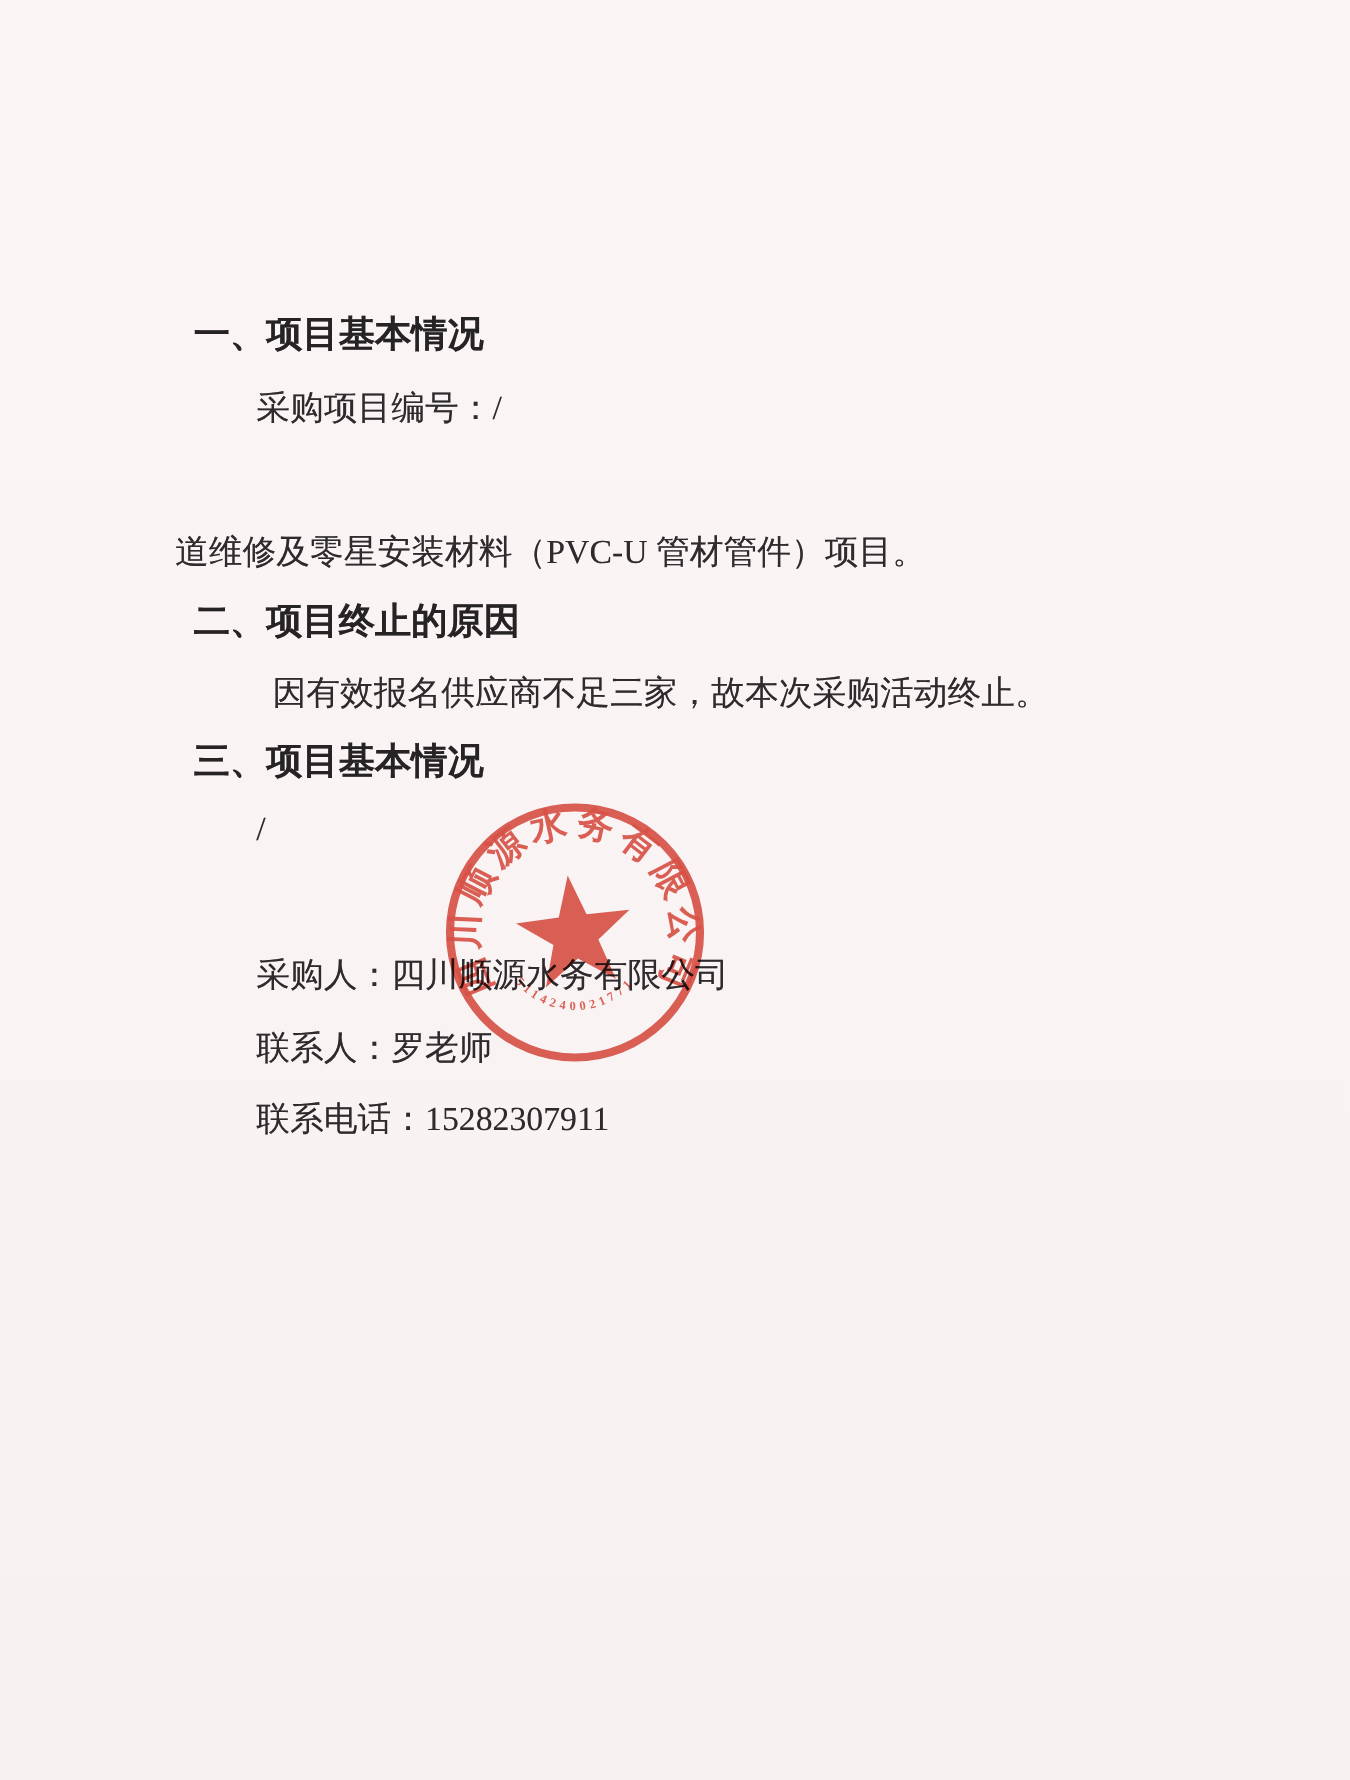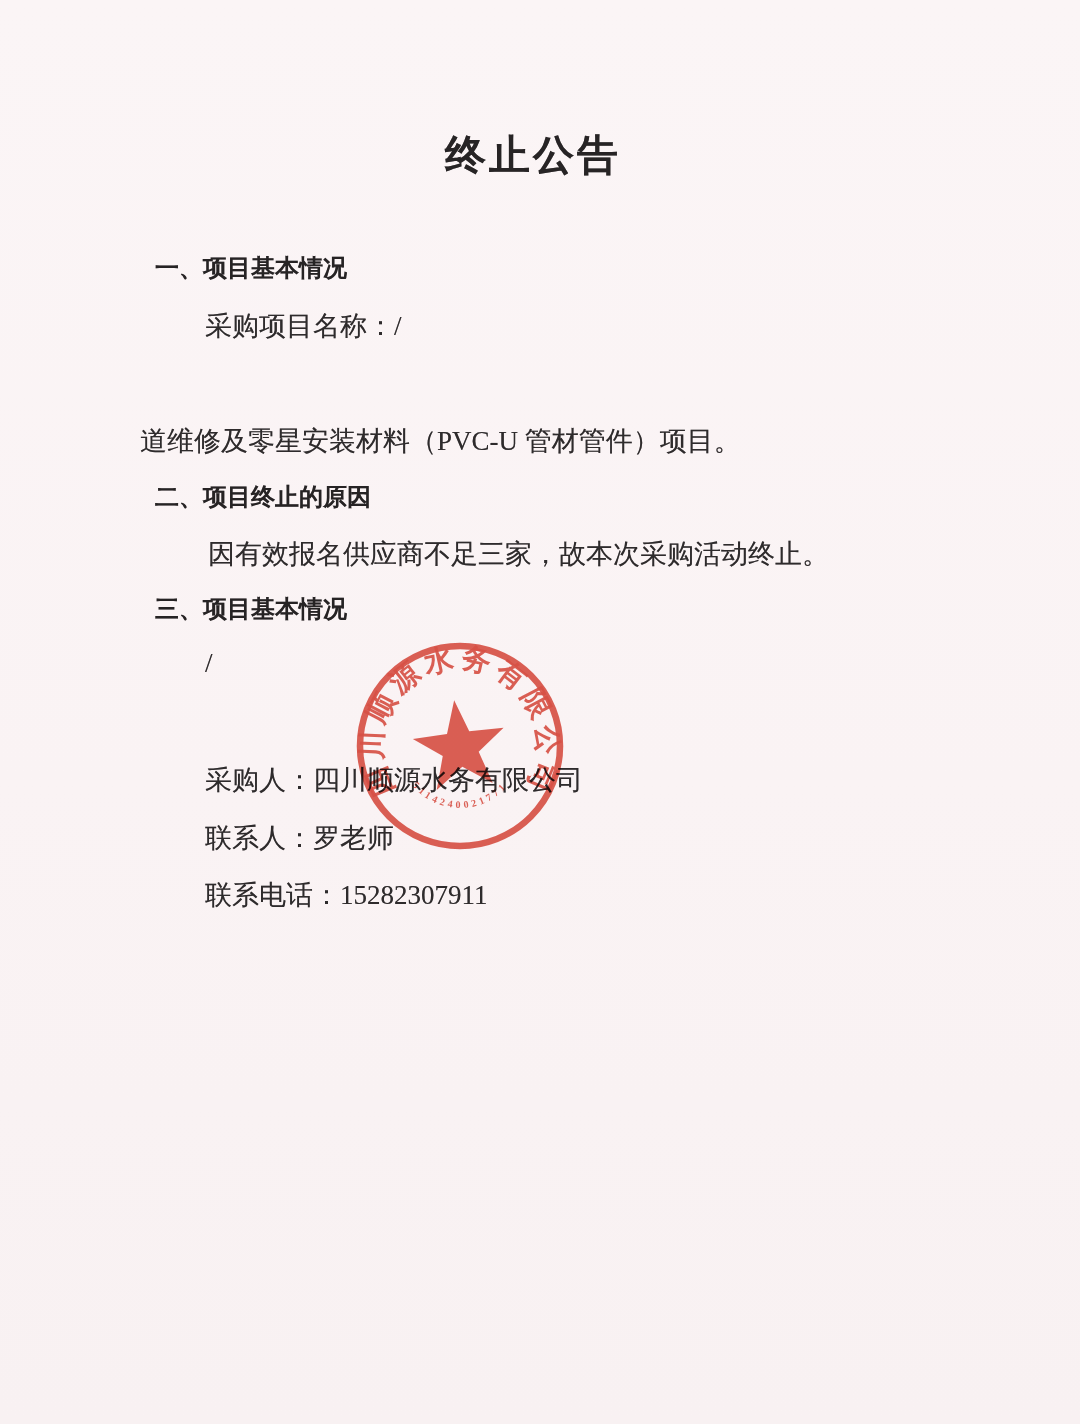--- a/index.html
+++ b/index.html
@@ -29,30 +29,30 @@
   .line {
     position: absolute;
     font-size: 27px;
     line-height: 36px;
     white-space: nowrap;
     color: #2e2b2c;
     text-shadow: 0 0 0.5px rgba(46,43,44,.45);
   }
   .heading {
     font-weight: bold;
-    font-size: 24px;
+    font-size: 29px;
     color: #262324;
   }
   
   .h1   { left: 155px; top: 250px; }
   .p1a  { left: 205px; top: 308px; }
   .p1b  { left: 205px; top: 369px; }
   .p1c  { left: 140px; top: 423px; }
   .h2   { left: 155px; top: 479px; }
-  .p2a  { left: 208px; top: 536px; }
+  .p2a  { left: 218px; top: 536px; }
   .h3   { left: 155px; top: 591px; }
   .p3a  { left: 205px; top: 645px; }
   .h4   { left: 155px; top: 706px; }
   .p4a  { left: 205px; top: 762px; }
   .p4b  { left: 205px; top: 820px; }
   .p4c  { left: 205px; top: 877px; }
 
   .stamp {
     position: absolute;
     left: 350px; top: 636px;
@@ -66,24 +66,23 @@
     fill: currentColor;
     font-family: "Liberation Serif", "DejaVu Serif", serif;
     font-weight: bold;
   }
 </style>
 </head>
 <body>
 
 <div class="page">
 
-  <div class="doc-title">终止公告</div>
 
   <div class="line heading h1">一、项目基本情况</div>
-  <div class="line p1a">采购项目名称：/</div>
+  <div class="line p1a">采购项目编号：/</div>
   <div class="line heading h2">二、项目终止的原因</div>
 
   <div class="line p1c">道维修及零星安装材料（PVC-U 管材管件）项目。</div>
   <div class="line p2a">因有效报名供应商不足三家，故本次采购活动终止。</div>
 
   <div class="line heading h3">三、项目基本情况</div>
   <div class="line p3a">/</div>
 
   <div class="line p4b">联系人：罗老师</div>
   <div class="line p4a">采购人：四川顺源水务有限公司</div>

